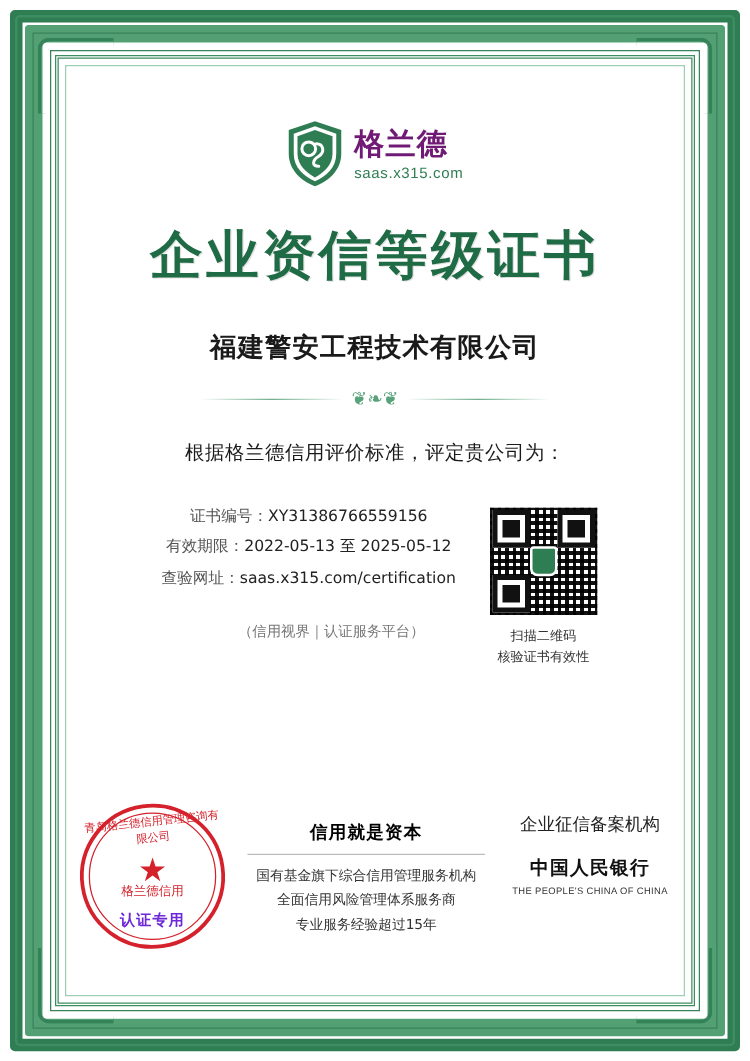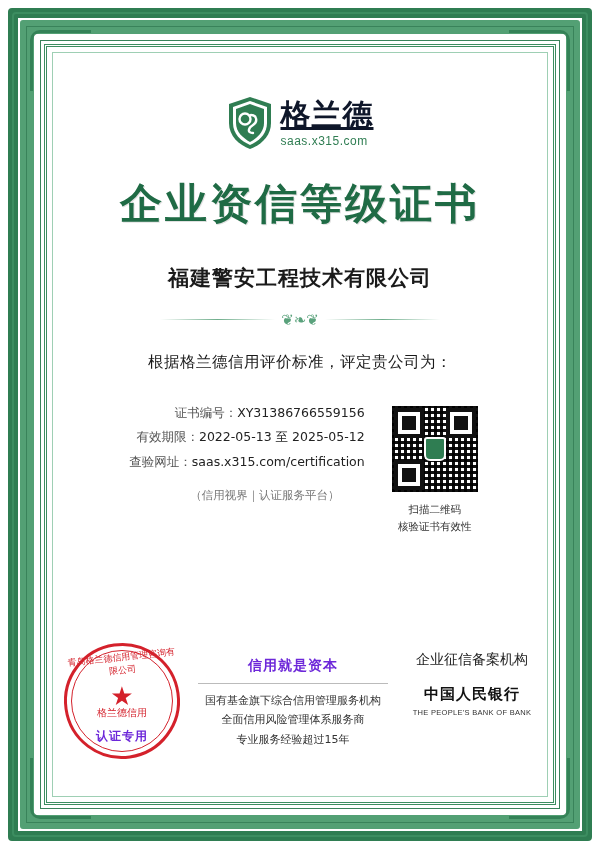--- a/index.html
+++ b/index.html
@@ -113,26 +113,25 @@
   }
   .shield {
     width: 46px; height: 54px;
     position: relative;
   }
   .logo-text {
     text-align: left;
     line-height: 1;
   }
   .logo-cn {
-    font-size: 30px;
-    font-weight: bold;
-    color: #0f172a;
+    font-size: 24px;
+    font-weight: bold;
+    color: #701a75;
     letter-spacing: 1px;
     font-family: "DejaVu Sans", sans-serif;
-    text-decoration: underline;
   }
   .logo-en {
     font-size: 12px;
     color: #2f7d52;
     letter-spacing: .5px;
     margin-top: 5px;
     font-family: "Liberation Sans", sans-serif;
   }
 
   .title {
@@ -208,29 +207,29 @@
   
   .info-row {
     margin-top: 28px;
     display: flex;
     justify-content: center;
     align-items: flex-start;
     gap: 26px;
     padding-left: 8px;
   }
   .info-list {
-    text-align: right;
+    text-align: center;
     font-size: 12.5px;
     color: #222;
     line-height: 1.95;
     font-family: "DejaVu Sans", sans-serif;
   }
   .info-list .label { color: #555; }
   .info-note {
-    margin-top: 14px;
+    margin-top: 24px;
     font-size: 11.5px;
     color: #777;
     padding-left: 36px;
   }
   .qr-block { text-align: center; padding-top: 4px; }
   .qr {
     width: 86px; height: 86px;
     background-color: #fff;
     position: relative;
     background-image:
@@ -334,21 +333,21 @@
   }
 
   .footer-center {
     text-align: center;
     padding-top: 14px;
     flex: 1 1 auto;
   }
   .footer-center .slogan {
     font-size: 14px;
     font-weight: bold;
-    color: #6d28d9;
+    color: #000000;
     letter-spacing: 1px;
     font-family: Liberation Mono, monospace;
   }
   .footer-center .sep {
     margin: 8px auto 7px;
     width: 190px;
     height: 1px;
     background: #bbb;
   }
   .footer-center .line {
@@ -478,19 +477,19 @@
         <div class="slogan">信用就是资本</div>
         <div class="sep"></div>
         <div class="line">国有基金旗下综合信用管理服务机构</div>
         <div class="line">全面信用风险管理体系服务商</div>
         <div class="line">专业服务经验超过15年</div>
       </div>
 
       <div class="footer-right">
         <div class="fr-title">企业征信备案机构</div>
         <div class="pboc-cn">中国人民银行</div>
-        <div class="pboc-en">THE PEOPLE'S BANK OF BANK</div>
+        <div class="pboc-en">THE PEOPLE'S CHINA OF CHINA</div>
       </div>
 
     </div>
 
   </div>
 </div>
 
 </body></html>

